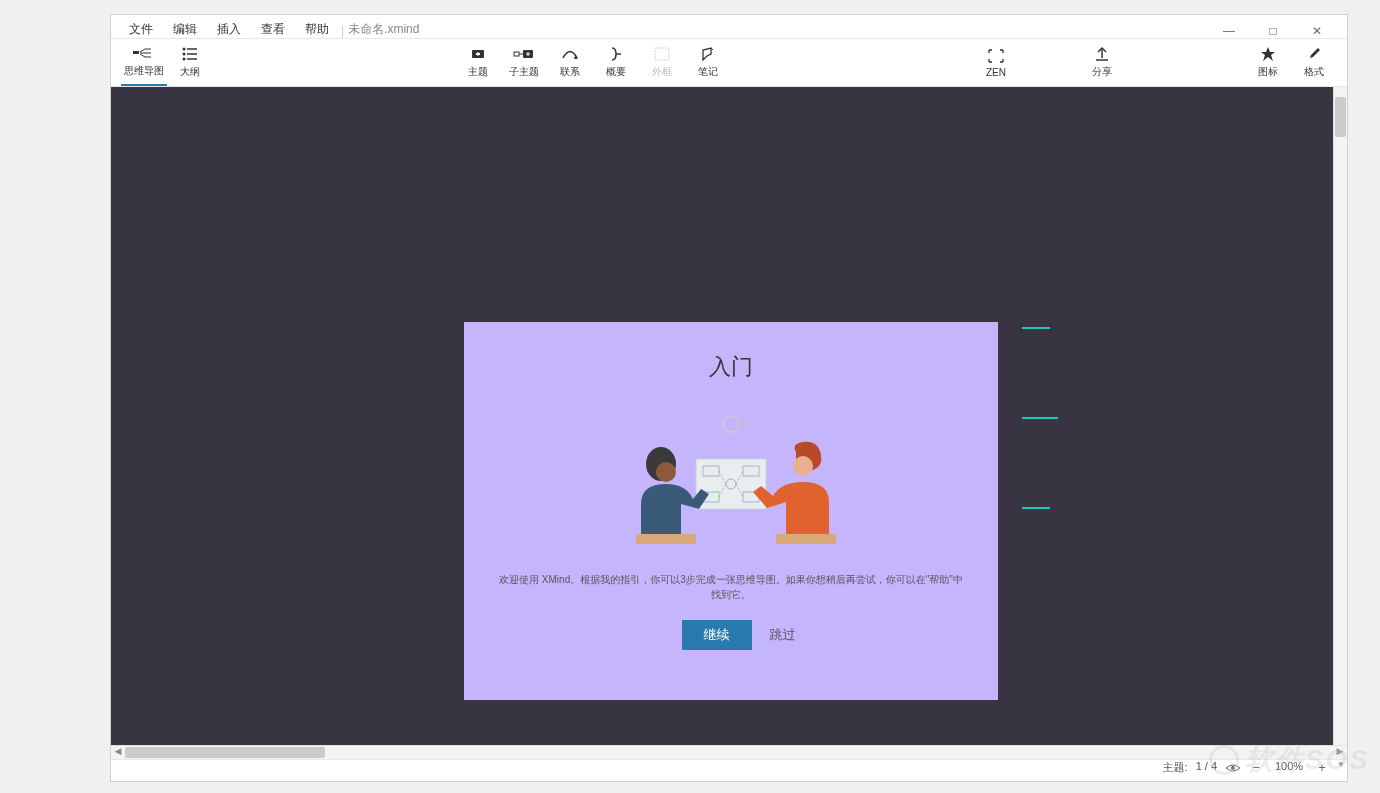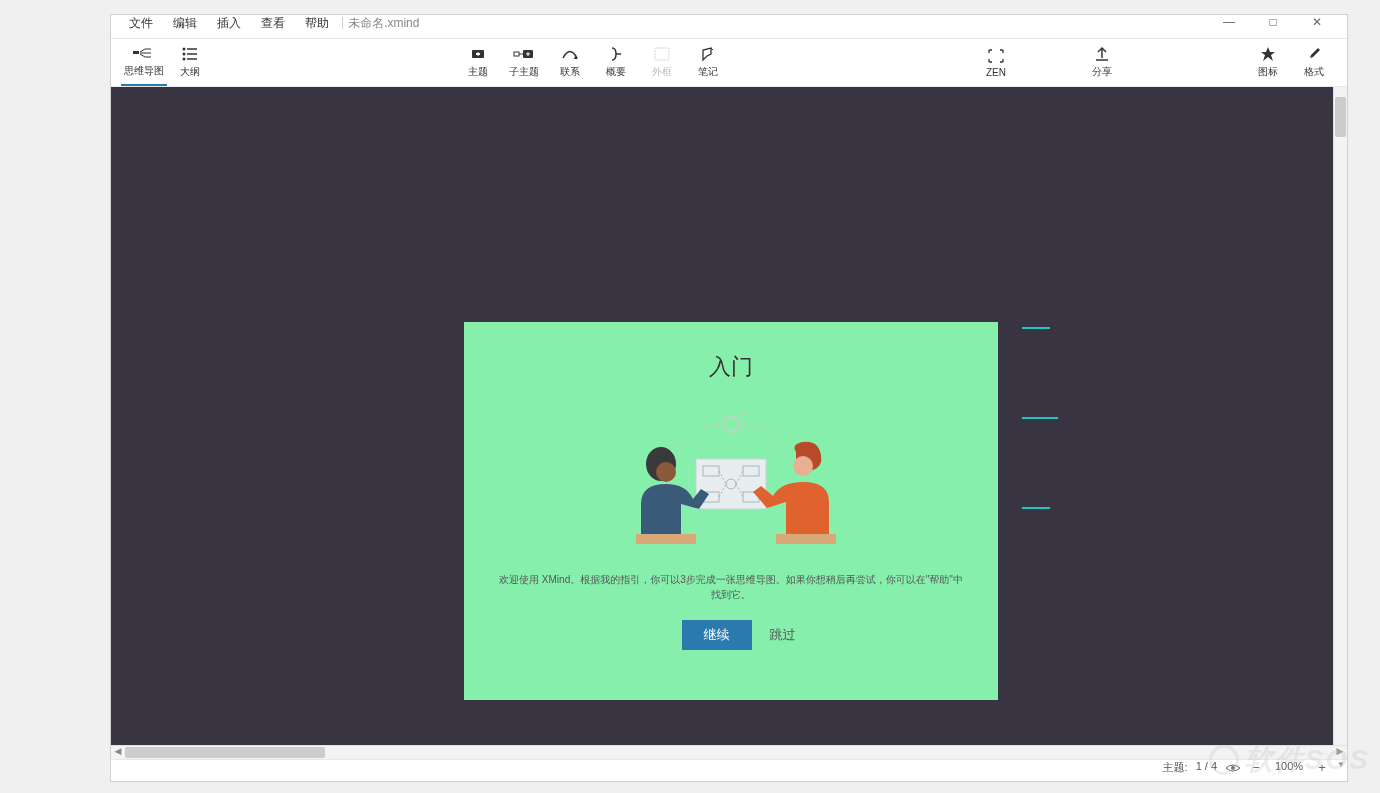--- a/index.html
+++ b/index.html
@@ -1,20 +1,20 @@
 <!DOCTYPE html>
 <html><head>
 <meta charset="utf-8">
 <style>
 * { margin: 0; padding: 0; box-sizing: border-box; font-family: "Microsoft YaHei", "PingFang SC", sans-serif; }
 body { background: #f0f0f0; width: 1380px; height: 793px; overflow: hidden; position: relative; }
 
 .app-window { position: absolute; left: 110px; top: 14px; width: 1238px; height: 768px; background: #fff; border: 1px solid #d0d0d0; display: flex; flex-direction: column; }
 
-.menubar { height: 24px; display: flex; align-items: flex-start; padding: 0 8px; font-size: 12px; color: #333; border-bottom: 1px solid #e8e8e8; }
+.menubar { height: 24px; display: flex; align-items: flex-end; padding: 0 8px; font-size: 12px; color: #333; border-bottom: 1px solid #e8e8e8; }
 .menubar .menu-item { padding: 0 10px; cursor: pointer; }
 .menubar .doc-title { color: #888; margin-left: 2px; }
 .menubar .doc-sep { color: #ccc; margin: 0 2px; }
 .menubar .spacer { flex: 1; }
 .win-ctrl { width: 44px; text-align: center; color: #666; cursor: pointer; font-size: 12px; }
 
 .toolbar { height: 48px; display: flex; padding: 0 10px; border-bottom: 1px solid #e8e8e8; }
 .tool-group { display: flex; gap: 0; }
 .tool-btn { width: 46px; display: flex; flex-direction: column; align-items: center; justify-content: center; gap: 3px; cursor: pointer; padding: 4px 0; }
 .tool-btn.active { border-bottom: 2px solid #2a7ab0; }
@@ -25,21 +25,21 @@
 .tool-spacer { flex: 1; }
 
 .canvas-area { flex: 1; background: #383442; position: relative; overflow: hidden; }
 
 .mindmap-deco { position: absolute; right: 325px; top: 240px; }
 .mindmap-deco .branch { position: absolute; width: 28px; height: 2px; background: #1fc6c6; }
 .mindmap-deco .b1 { top: 0; left: 0; }
 .mindmap-deco .b2 { top: 90px; left: 0; width: 36px; }
 .mindmap-deco .b3 { top: 180px; left: 0; }
 
-.onboard { position: absolute; left: 353px; top: 235px; width: 534px; height: 378px; background: #86efac; display: flex; flex-direction: column; align-items: center; padding: 30px 32px 24px; }
+.onboard { position: absolute; left: 353px; top: 235px; width: 534px; height: 378px; background: #c4b5fd; display: flex; flex-direction: column; align-items: center; padding: 30px 32px 24px; }
 .onboard-title { font-size: 22px; color: #333; font-weight: normal; margin-bottom: 12px; }
 .onboard-illus { width: 300px; height: 150px; margin: 10px 0 18px; position: relative; }
 .onboard-text { font-size: 10px; color: #555; text-align: center; line-height: 1.5; margin-bottom: 18px; }
 .onboard-actions { display: flex; gap: 18px; align-items: center; margin-left: 15px; }
 .btn-primary { background: #2a7ab0; color: #fff; border: none; padding: 6px 22px; font-size: 13px; cursor: pointer; }
 .btn-skip { color: #555; font-size: 13px; cursor: pointer; font-family: Liberation Serif, serif; }
 
 .hscroll { height: 14px; background: #f3f3f3; border-top: 1px solid #e0e0e0; position: relative; }
 .hscroll .thumb { position: absolute; left: 10px; top: 1px; height: 11px; background: #ccc; border-radius: 2px; }
 .hscroll .arr { position: absolute; top: 0; width: 14px; height: 14px; text-align: center; font-size: 9px; color: #888; }

